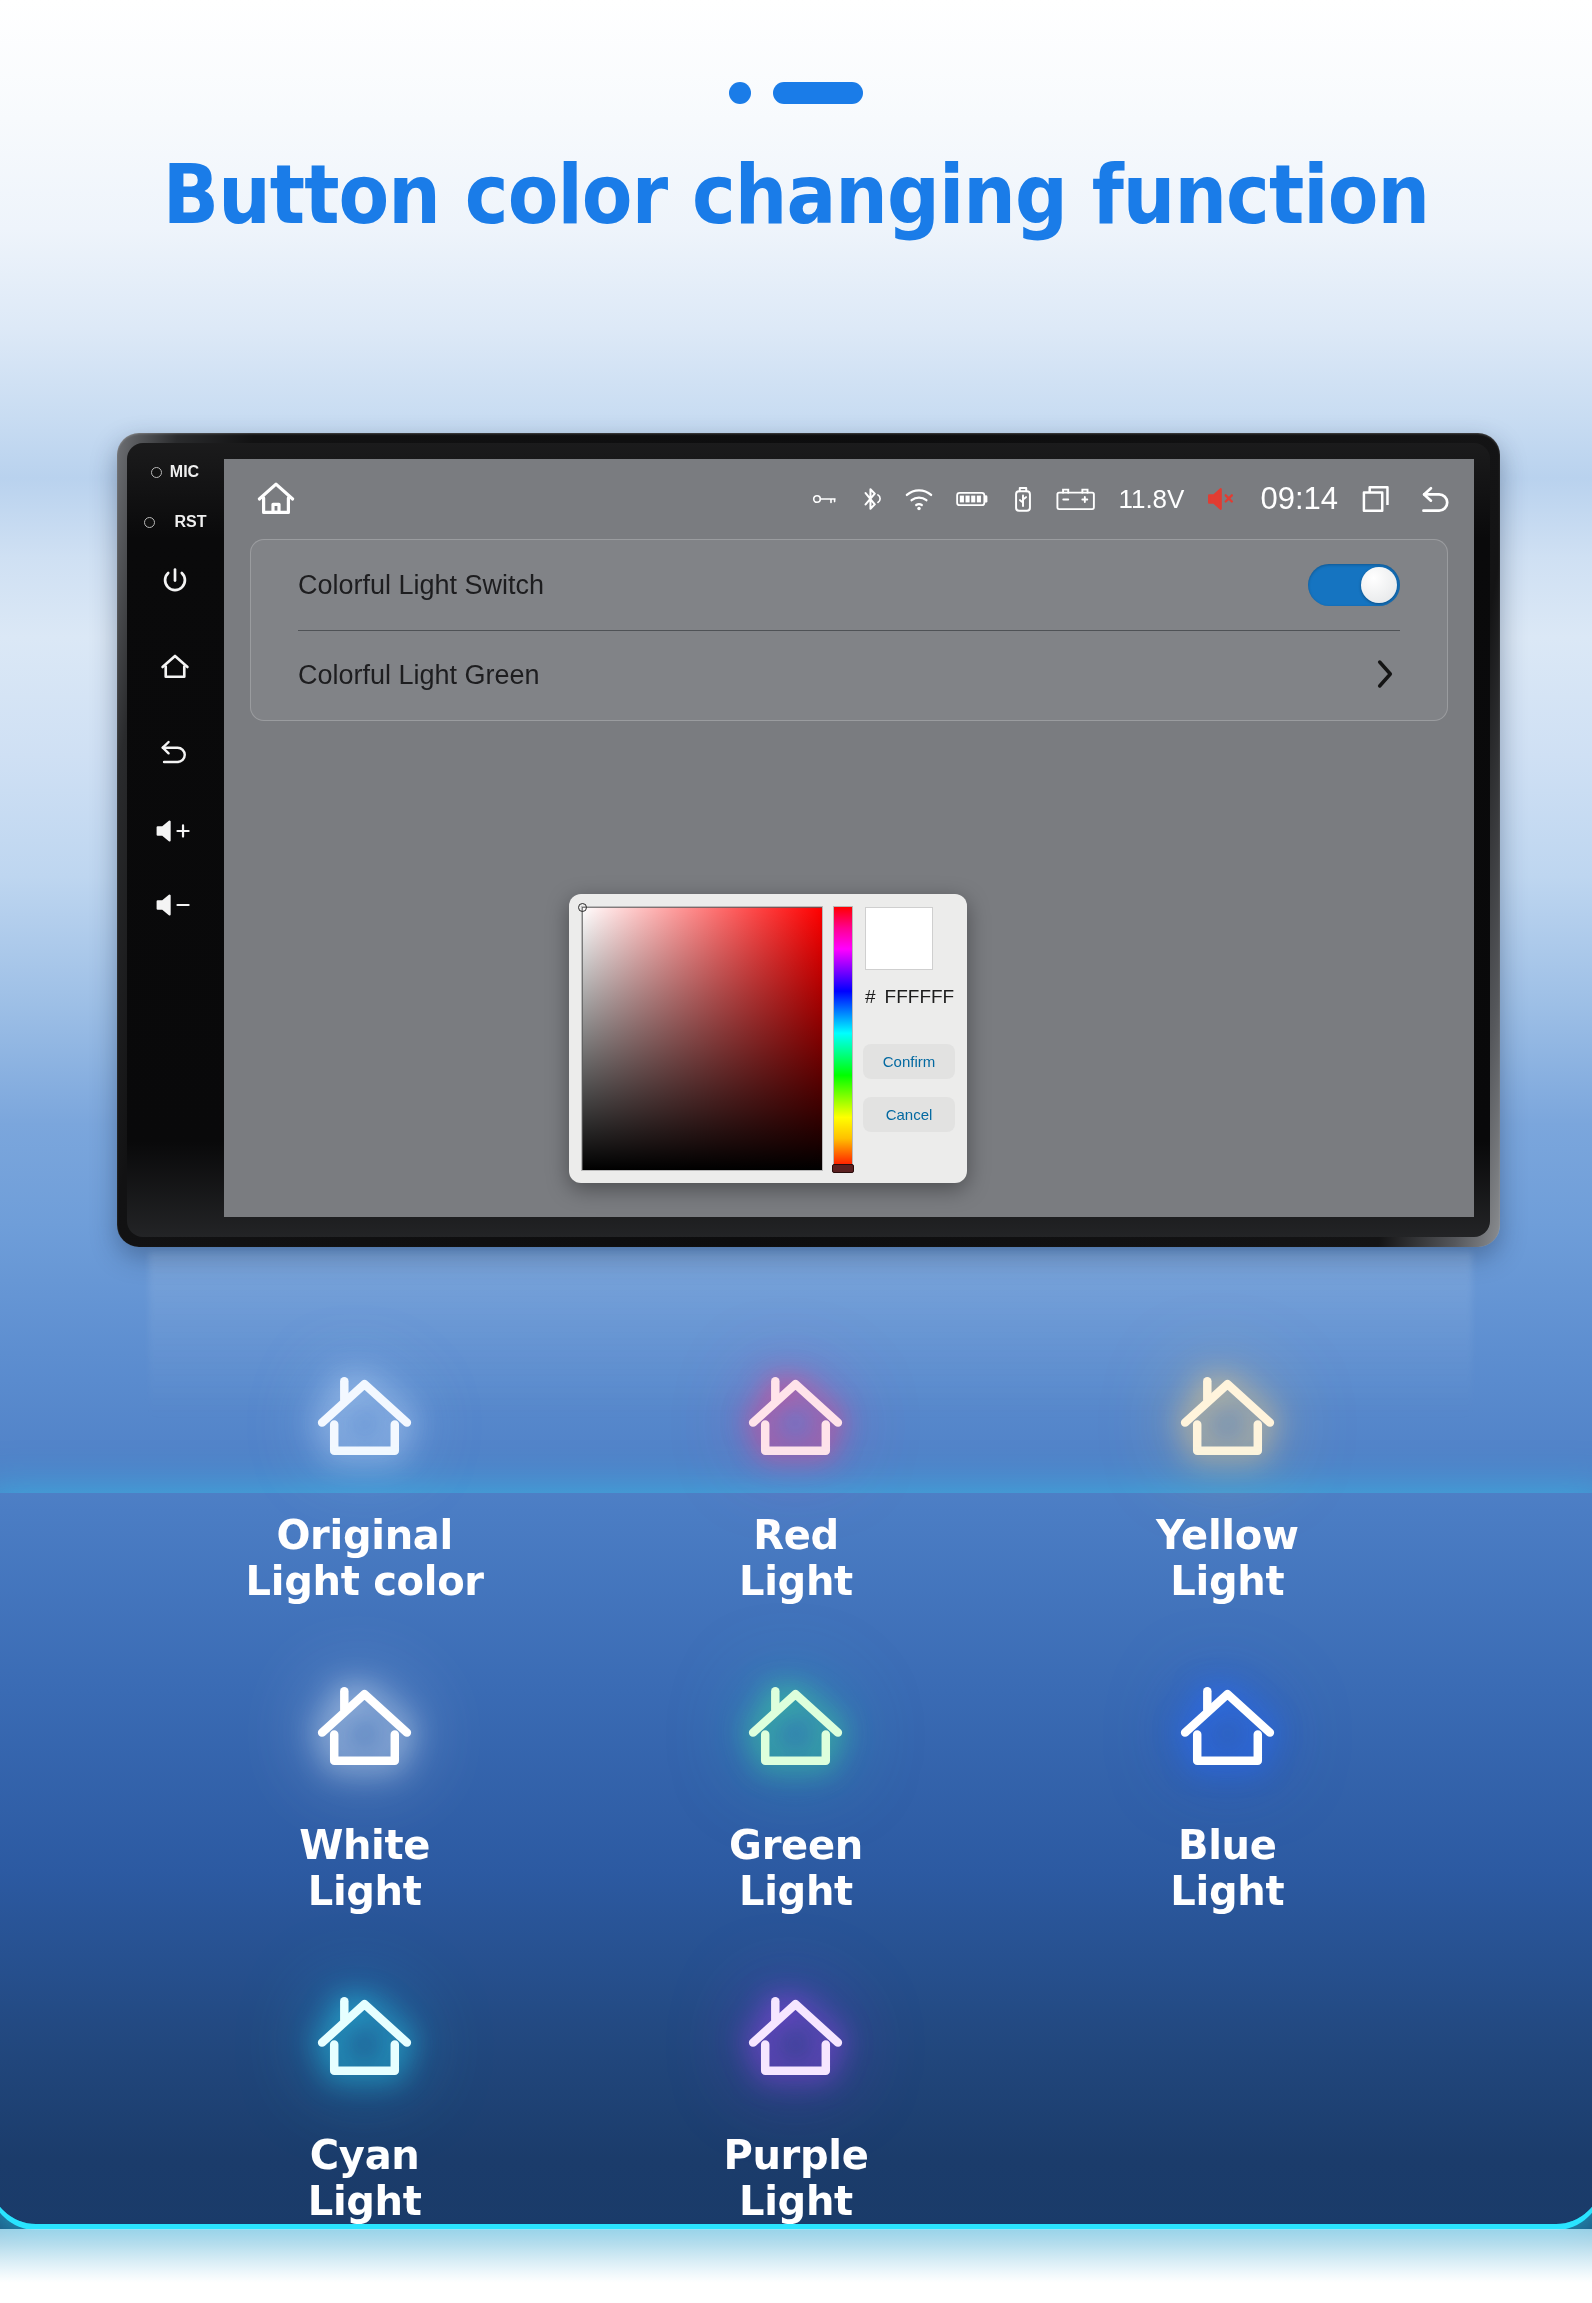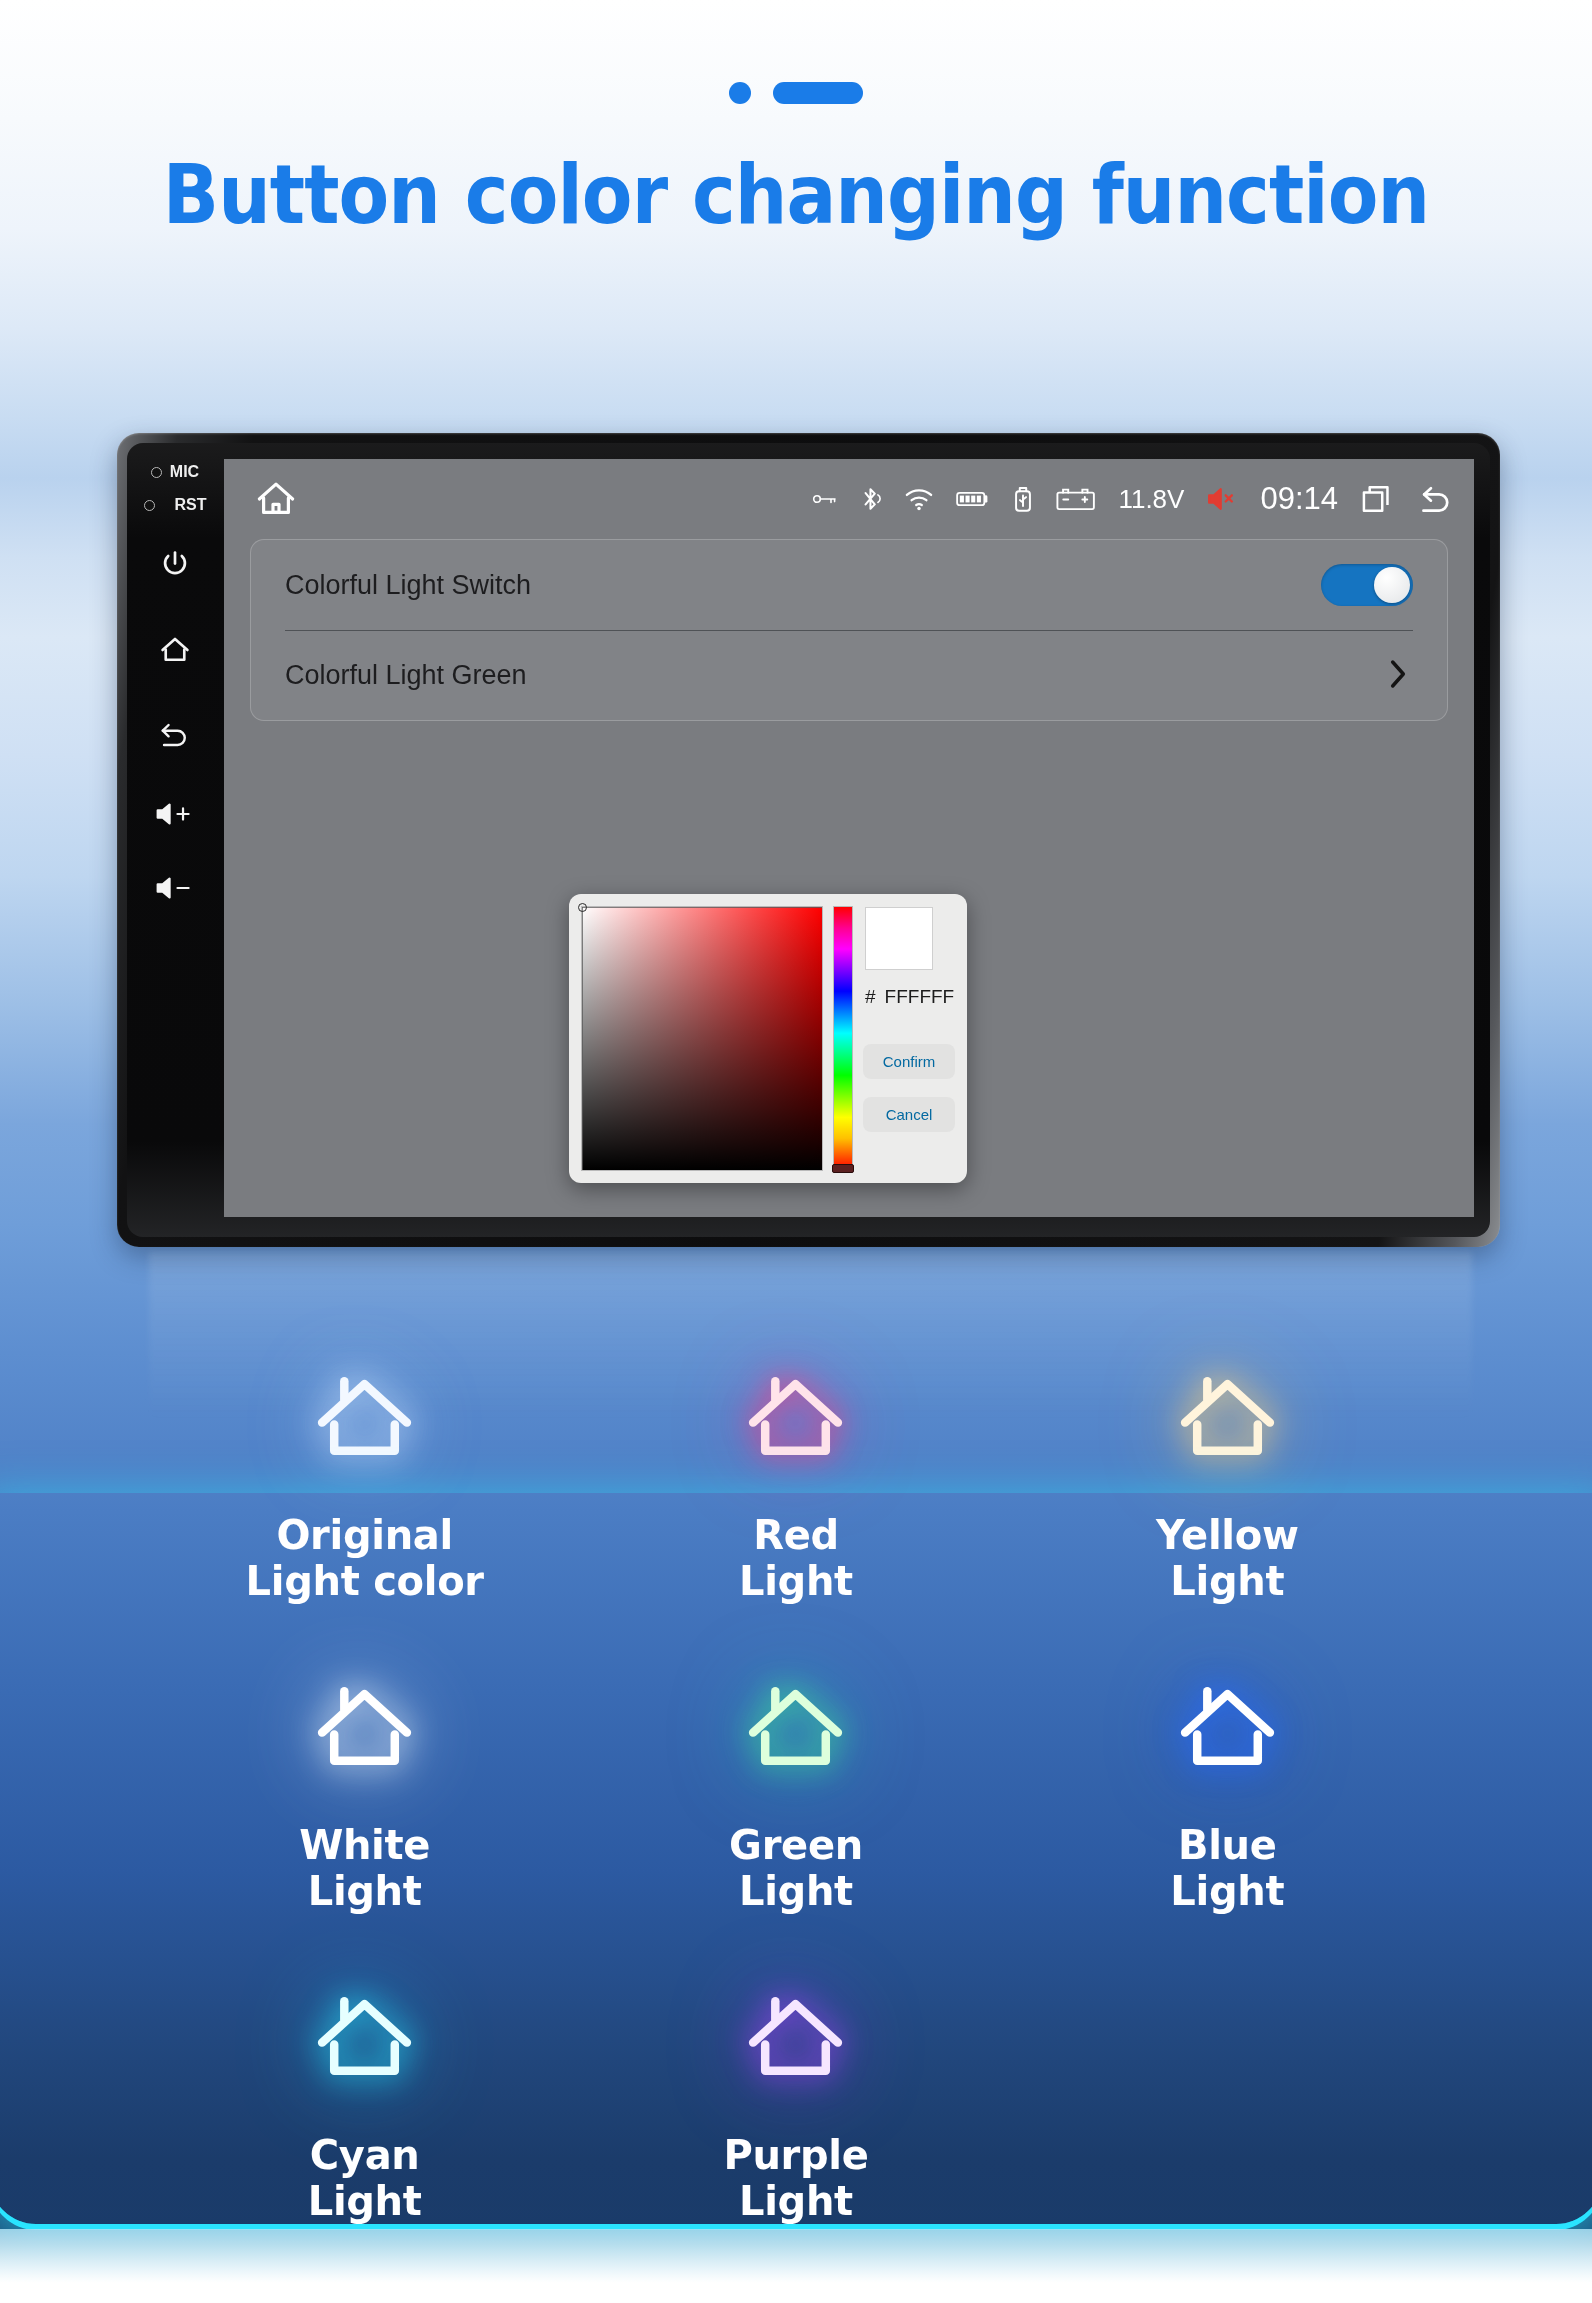--- a/index.html
+++ b/index.html
@@ -129,21 +129,21 @@
   
   .screen-body { padding: 0 26px; }
   .page-title {
     color: #1f1f20; font-size: 27px; padding: 18px 6px 20px 6px;
     font-family: "Liberation Sans", sans-serif;
   }
   .card {
     background: rgba(255,255,255,0.06);
     border: 1px solid rgba(255,255,255,0.20);
     border-radius: 14px;
-    padding: 0 34px;
+    padding: 0 47px;
   }
   .row {
     height: 90px; display: flex; align-items: center; justify-content: space-between;
   }
   .row + .row { border-top: 1.6px solid #4f5256; }
   .row-label { color: #1d1d1f; font-size: 27px; font-family: "Liberation Sans", sans-serif; }
   .toggle {
     width: 92px; height: 42px; border-radius: 21px; background: #1574c1;
     position: relative; box-shadow: inset 0 1px 3px rgba(0,0,0,0.25);
   }
@@ -247,21 +247,21 @@
     <div class="dot-pill"></div>
   </div>
 
   <div class="headline">Button color changing function</div>
 
   <div class="device-wrap">
     <div class="device">
       <div class="device-inner"></div>
 
       <div class="bezel">
-        <div class="bz-row" style="margin-bottom:15px;">
+        <div class="bz-row" style="margin-bottom:32px;">
           <div class="bz-hole"></div>
           <div class="bz-lbl">MIC</div>
         </div>
         <div class="bz-row" style="margin-bottom:34px;gap:20px;">
           <div class="bz-hole"></div>
           <div class="bz-lbl">RST</div>
         </div>
 
         <div class="bz-icon" style="margin-bottom:50px;">
           <svg width="34" height="34" viewBox="0 0 24 24" fill="none" stroke="#f4f4f4" stroke-width="1.9" stroke-linecap="round">

